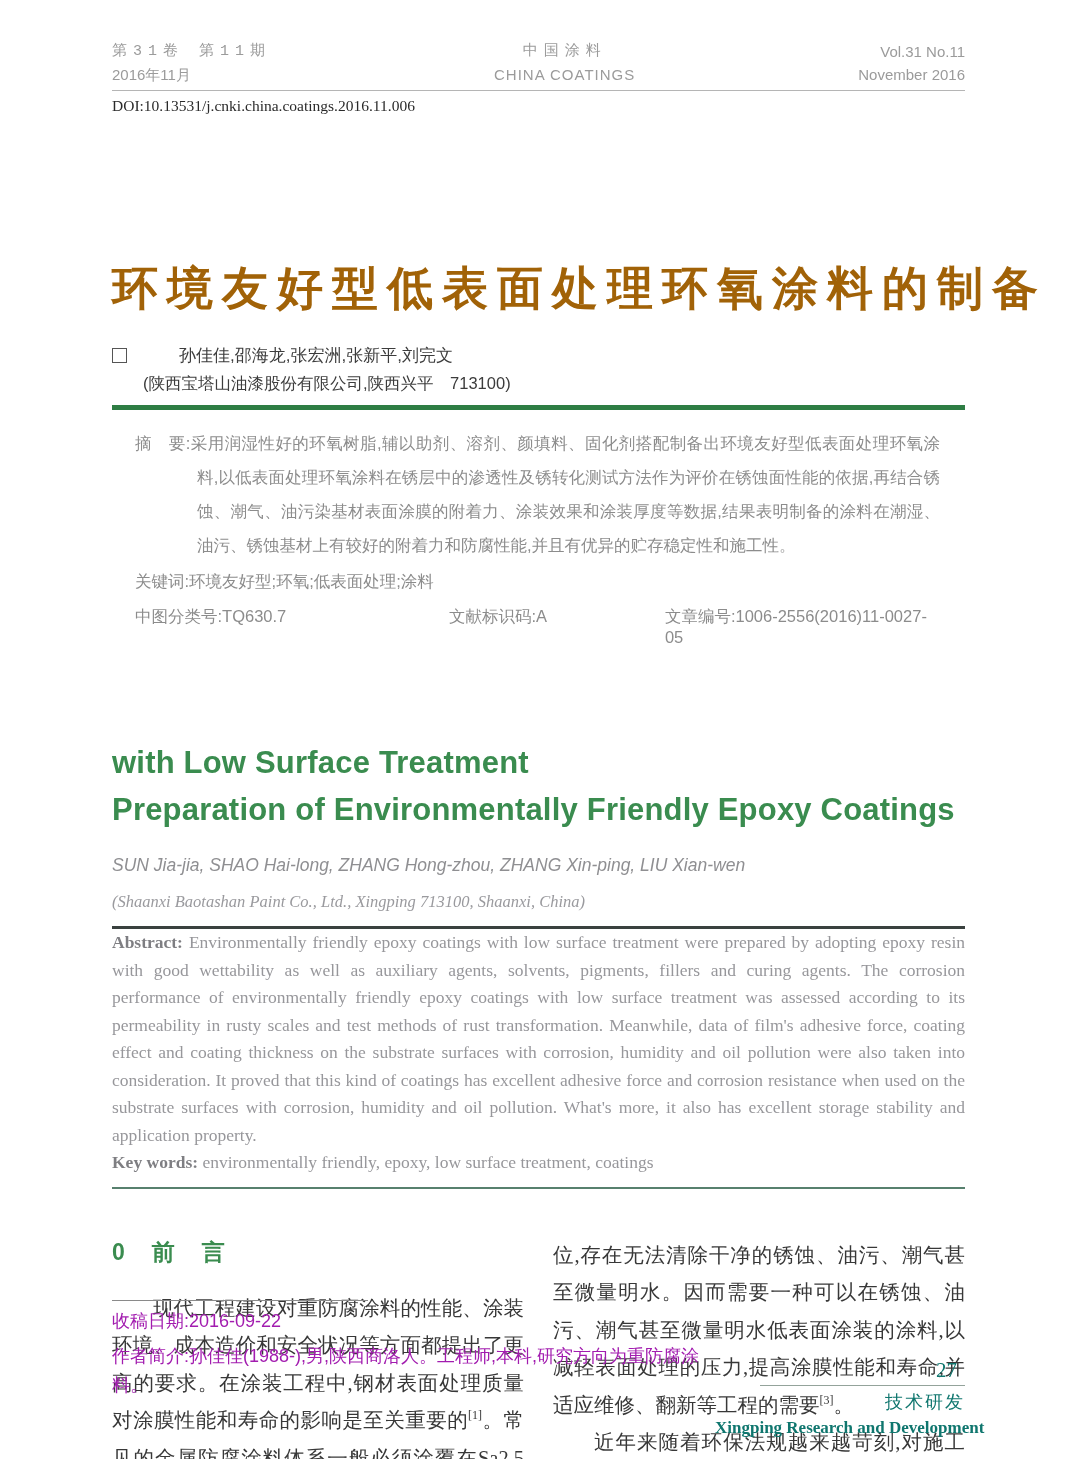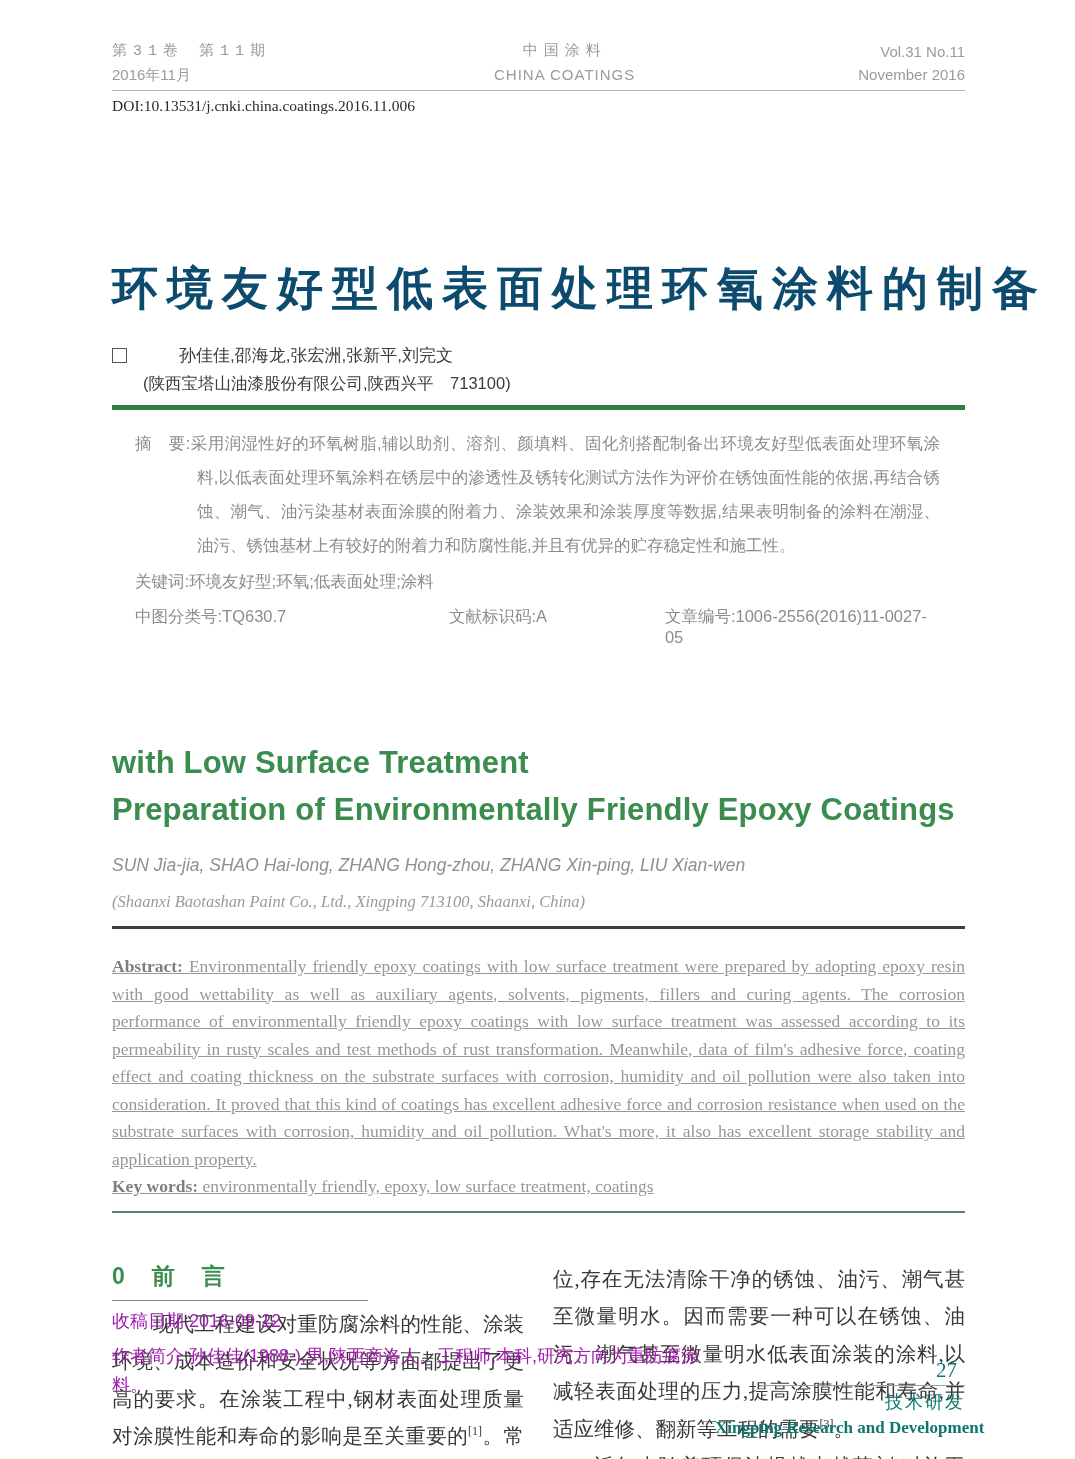--- a/index.html
+++ b/index.html
@@ -28,21 +28,21 @@
   .jheader .cn{letter-spacing:6px;font-family:Liberation Mono, monospace;}
   .header-rule{margin-top:4px;border-top:1.5px solid #b5b5b5;}
   .doi{
     margin-top:6px;color:#2a2a2a;font-size:15.5px;
     font-family:"Liberation Serif","DejaVu Serif",serif;
   }
 
   
   .title-cn{
     margin-top:143px;
-    color:#0c4a6e;
+    color:#a16207;
     font-family:"Liberation Sans","DejaVu Sans",sans-serif;
     font-weight:bold;
     font-size:46px;
     letter-spacing:9px;
     white-space:nowrap;
   }
   .authors-row{
     margin-top:24px;display:flex;align-items:center;
     color:#3c3c3c;font-size:17px;
     font-family:"Liberation Sans","DejaVu Sans",sans-serif;
@@ -90,37 +90,36 @@
     font-style:italic;
   }
   .affil-en{
     margin-top:16px;color:#9a9a9e;font-size:16.5px;font-style:italic;
     font-family:"Liberation Serif","DejaVu Serif",serif;
   }
 
   
   .dark-rule{margin-top:14px;border-top:3px solid #3a413f;}
   .abs-en{
-    margin-top:24px;color:#97979b;font-size:17.5px;line-height:27.5px;
+    margin-top:0;color:#97979b;font-size:17.5px;line-height:27.5px;
     text-align:justify;
     font-family:"Liberation Serif","DejaVu Serif",serif;
-    text-decoration:underline;
   }
   .abs-en b{color:#7e7e82;}
   .kw-en{color:#97979b;font-size:17.5px;line-height:27.5px;
     font-family:"Liberation Serif","DejaVu Serif",serif;}
   .teal-rule{margin-top:10px;border-top:2px solid #57806e;}
 
   
   .body-cols{margin-top:48px;display:flex;gap:29px;}
   .col-l,.col-r{width:412px;}
   .sec-head{
     color:#3a8c4f;font-weight:bold;font-size:23px;
     font-family:"Liberation Sans","DejaVu Sans",sans-serif;
-    letter-spacing:2px;margin-bottom:14px;
+    letter-spacing:2px;margin-bottom:22px;
   }
   .bodyp{
     color:#383838;font-size:20.5px;line-height:37.5px;
     text-align:justify;margin:0;
   }
   .bodyp.indent{text-indent:2em;}
   .bodyp sup{font-size:12px;line-height:0;}
 
   
   .footnote{position:absolute;left:112px;top:1300px;width:620px;}

